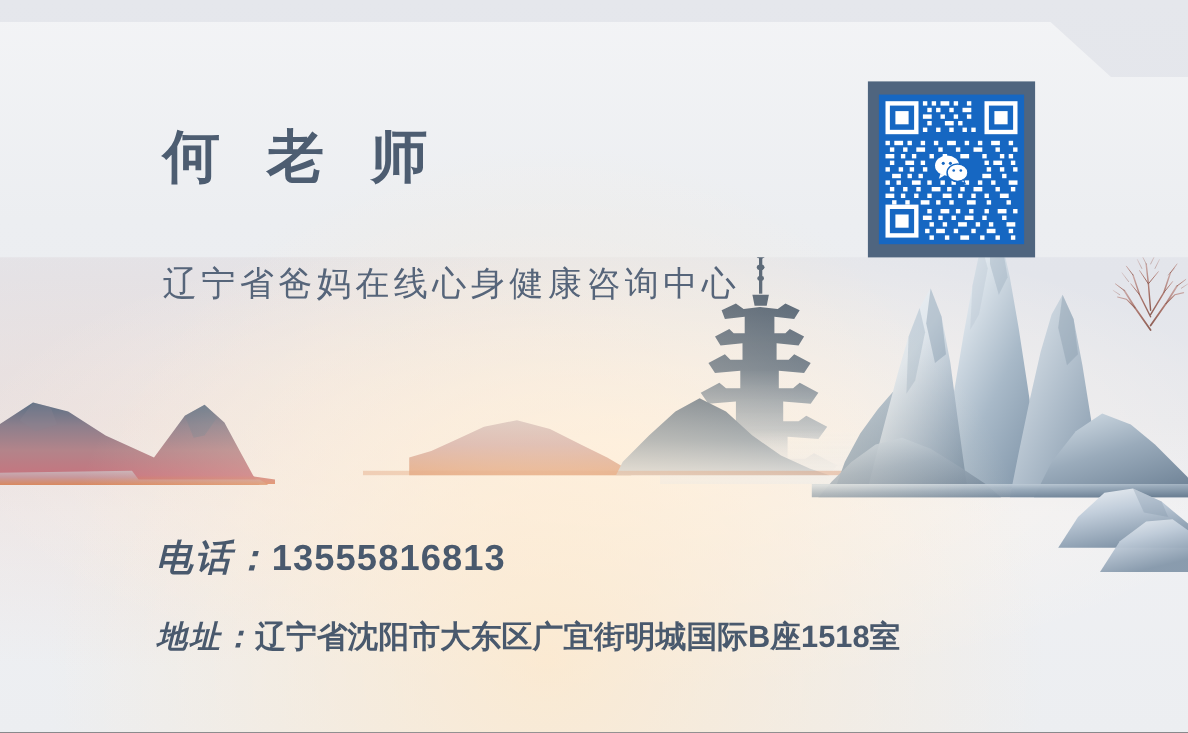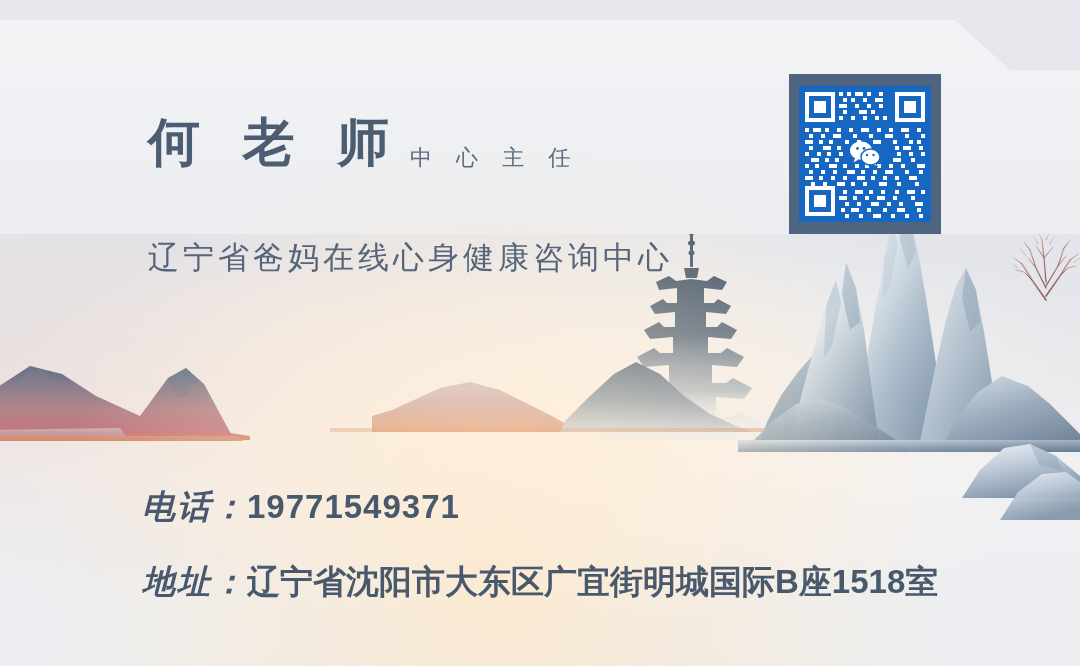--- a/index.html
+++ b/index.html
@@ -22,21 +22,21 @@
   .glow{
     top:360px;height:110px;
     background:radial-gradient(60% 100% at 46% 90%, rgba(255,232,200,.75) 0%, rgba(255,232,200,0) 70%);
   }
   
   .t{position:absolute;white-space:nowrap;color:#4e5e72;}
   #name{left:148px;top:108px;font-size:52px;font-weight:700;letter-spacing:14px;color:#4d5d71;}
   #role{left:410px;top:143px;font-size:22px;letter-spacing:9px;color:#5c6b7d;}
   #org {left:148px;top:192px;font-size:31px;letter-spacing:4px;color:#56657a;margin-top:45px;}
   #phone{left:142px;top:485px;font-size:33px;font-weight:700;letter-spacing:1px;color:#49596d;}
-  #addr {left:142px;top:560px;font-size:33px;font-weight:700;letter-spacing:0px;color:#49596d;}
+  #addr {left:142px;top:560px;font-size:28px;font-weight:700;letter-spacing:0px;color:#49596d;}
   .lbl{letter-spacing:2px;font-style:italic;}
   
   #qr{position:absolute;left:789px;top:74px;width:152px;height:160px;background:#4f657f;
       padding:0;box-sizing:border-box;}
   #qrinner{position:absolute;left:10px;top:12px;width:132px;height:136px;background:#1667c2;}
   #qrinner .fp{position:absolute;width:30px;height:30px;background:#fff;}
   #qrinner .fp i{position:absolute;left:4px;top:4px;width:22px;height:22px;background:#1667c2;display:block;}
   #qrinner .fp i b{position:absolute;left:5px;top:5px;width:12px;height:12px;background:#fff;display:block;}
   #qrnoise{position:absolute;left:0;top:0;width:132px;height:136px;opacity:1;}
   #wxlogo{position:absolute;left:50px;top:52px;width:32px;height:30px;}
@@ -244,25 +244,24 @@
     </g>
 
     <path fill="#edeff2" d="M-10 452 L960 452 L1010 498 L-10 498 Z" opacity="0"></path>
   </svg>
 
   <div class="layer lowerpanel" style="clip-path:polygon(0 20px, 955px 20px, 1010px 70px, 1080px 70px, 1080px 234px, 0 234px);"></div>
 
   <div class="layer glow"></div>
 
   <div class="t" id="name">何 老 师</div>
-  <div class="t" id="role">中 心 主 任</div>
   <div class="t" id="org">辽宁省爸妈在线心身健康咨询中心</div>
 
   <div class="t" id="phone">
-    <span class="lbl">电话：</span><span>19771549371</span>
+    <span class="lbl">电话：</span><span>13555816813</span>
   </div>
 
   <div class="t" id="addr">
     <span class="lbl">地址：</span><span>辽宁省沈阳市大东区广宜街明城国际B座1518室</span>
   </div>
 
   <div id="qr">
     <div id="qrinner">
 
       <svg id="qrnoise" viewBox="0 0 132 136" width="132" height="136">

